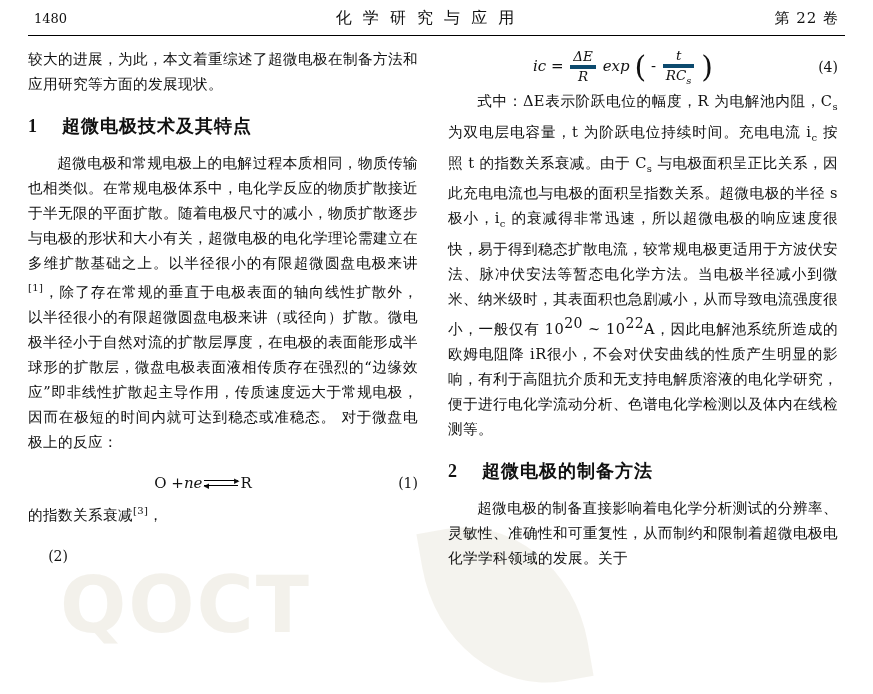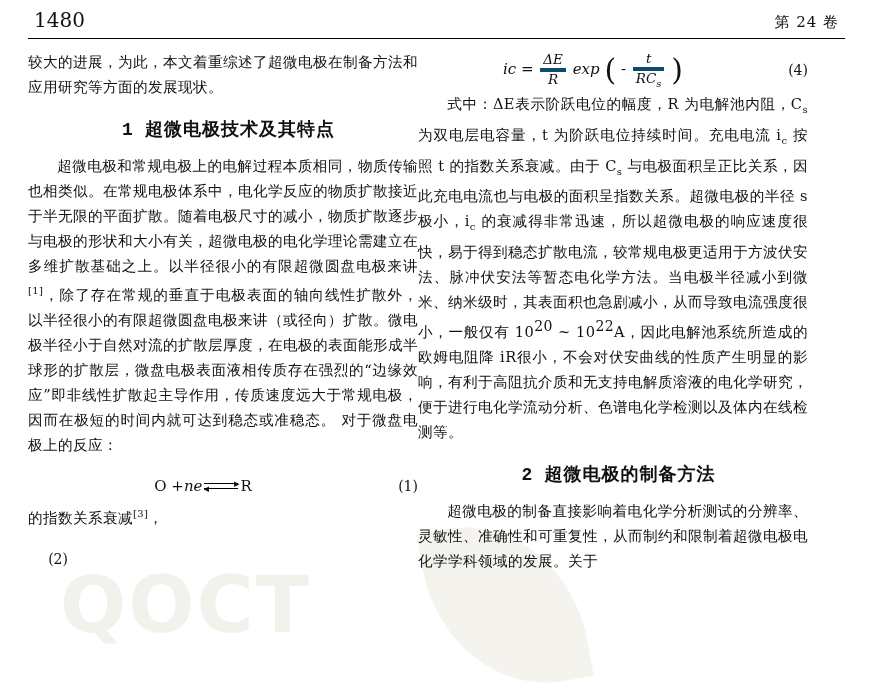--- a/index.html
+++ b/index.html
@@ -63,39 +63,40 @@
   #running-head {
     display: flex;
     align-items: baseline;
     justify-content: space-between;
     font-size: 15.5px;
     padding: 0 6px 6px 6px;
     border-bottom: 1.5px solid #000;
   }
   #running-head .page-num {
     font-family: "DejaVu Serif", serif;
-    font-size: 20px;
+    font-size: 13px;
     min-width: 60px;
   }
   #running-head .journal {
     font-size: 16px;
     letter-spacing: 3px;
     flex: 1;
     text-align: center;
   }
   #running-head .volume {
     font-size: 15px;
     min-width: 80px;
     text-align: right;
     letter-spacing: 1px;
   }
 
   
   #columns {
     display: flex;
+    gap: 30px;
     margin-top: 10px;
   }
   .col {
     width: 390px;
     position: relative;
   }
 
   p.body {
     margin: 0;
     font-size: 14.6px;
@@ -109,22 +110,21 @@
   .sup {
     font-size: 10px;
     vertical-align: super;
   }
 
   h2.section {
     font-size: 18px;
     font-weight: bold;
     margin: 18px 0 12px 0;
     letter-spacing: 1px;
-    font-family: Liberation Mono, monospace;
-    text-align: center;
+    font-family: Liberation Serif, serif;
   }
   h2.section .num {
     display: inline-block;
     width: 34px;
   }
 
   
   .eq-line {
     display: flex;
     align-items: center;
@@ -198,21 +198,22 @@
 
 <div id="watermark">
   <div class="wm-leaf"></div>
   <div class="wm-text">QOCT</div>
 </div>
 
 <div id="page">
 
   <div id="running-head">
     <div class="page-num">1480</div>
-    <div class="volume">第 24 卷</div>
+    <div class="journal">化 学 研 究 与 应 用</div>
+    <div class="volume">第 22 卷</div>
   </div>
 
   <div id="columns">
 
     <div class="col">
 
       <p class="body">较大的进展，为此，本文着重综述了超微电极在制备方法和应用研究等方面的发展现状。</p>
 
       <h2 class="section">
         <span class="num">1</span><span>超微电极技术及其特点</span>

